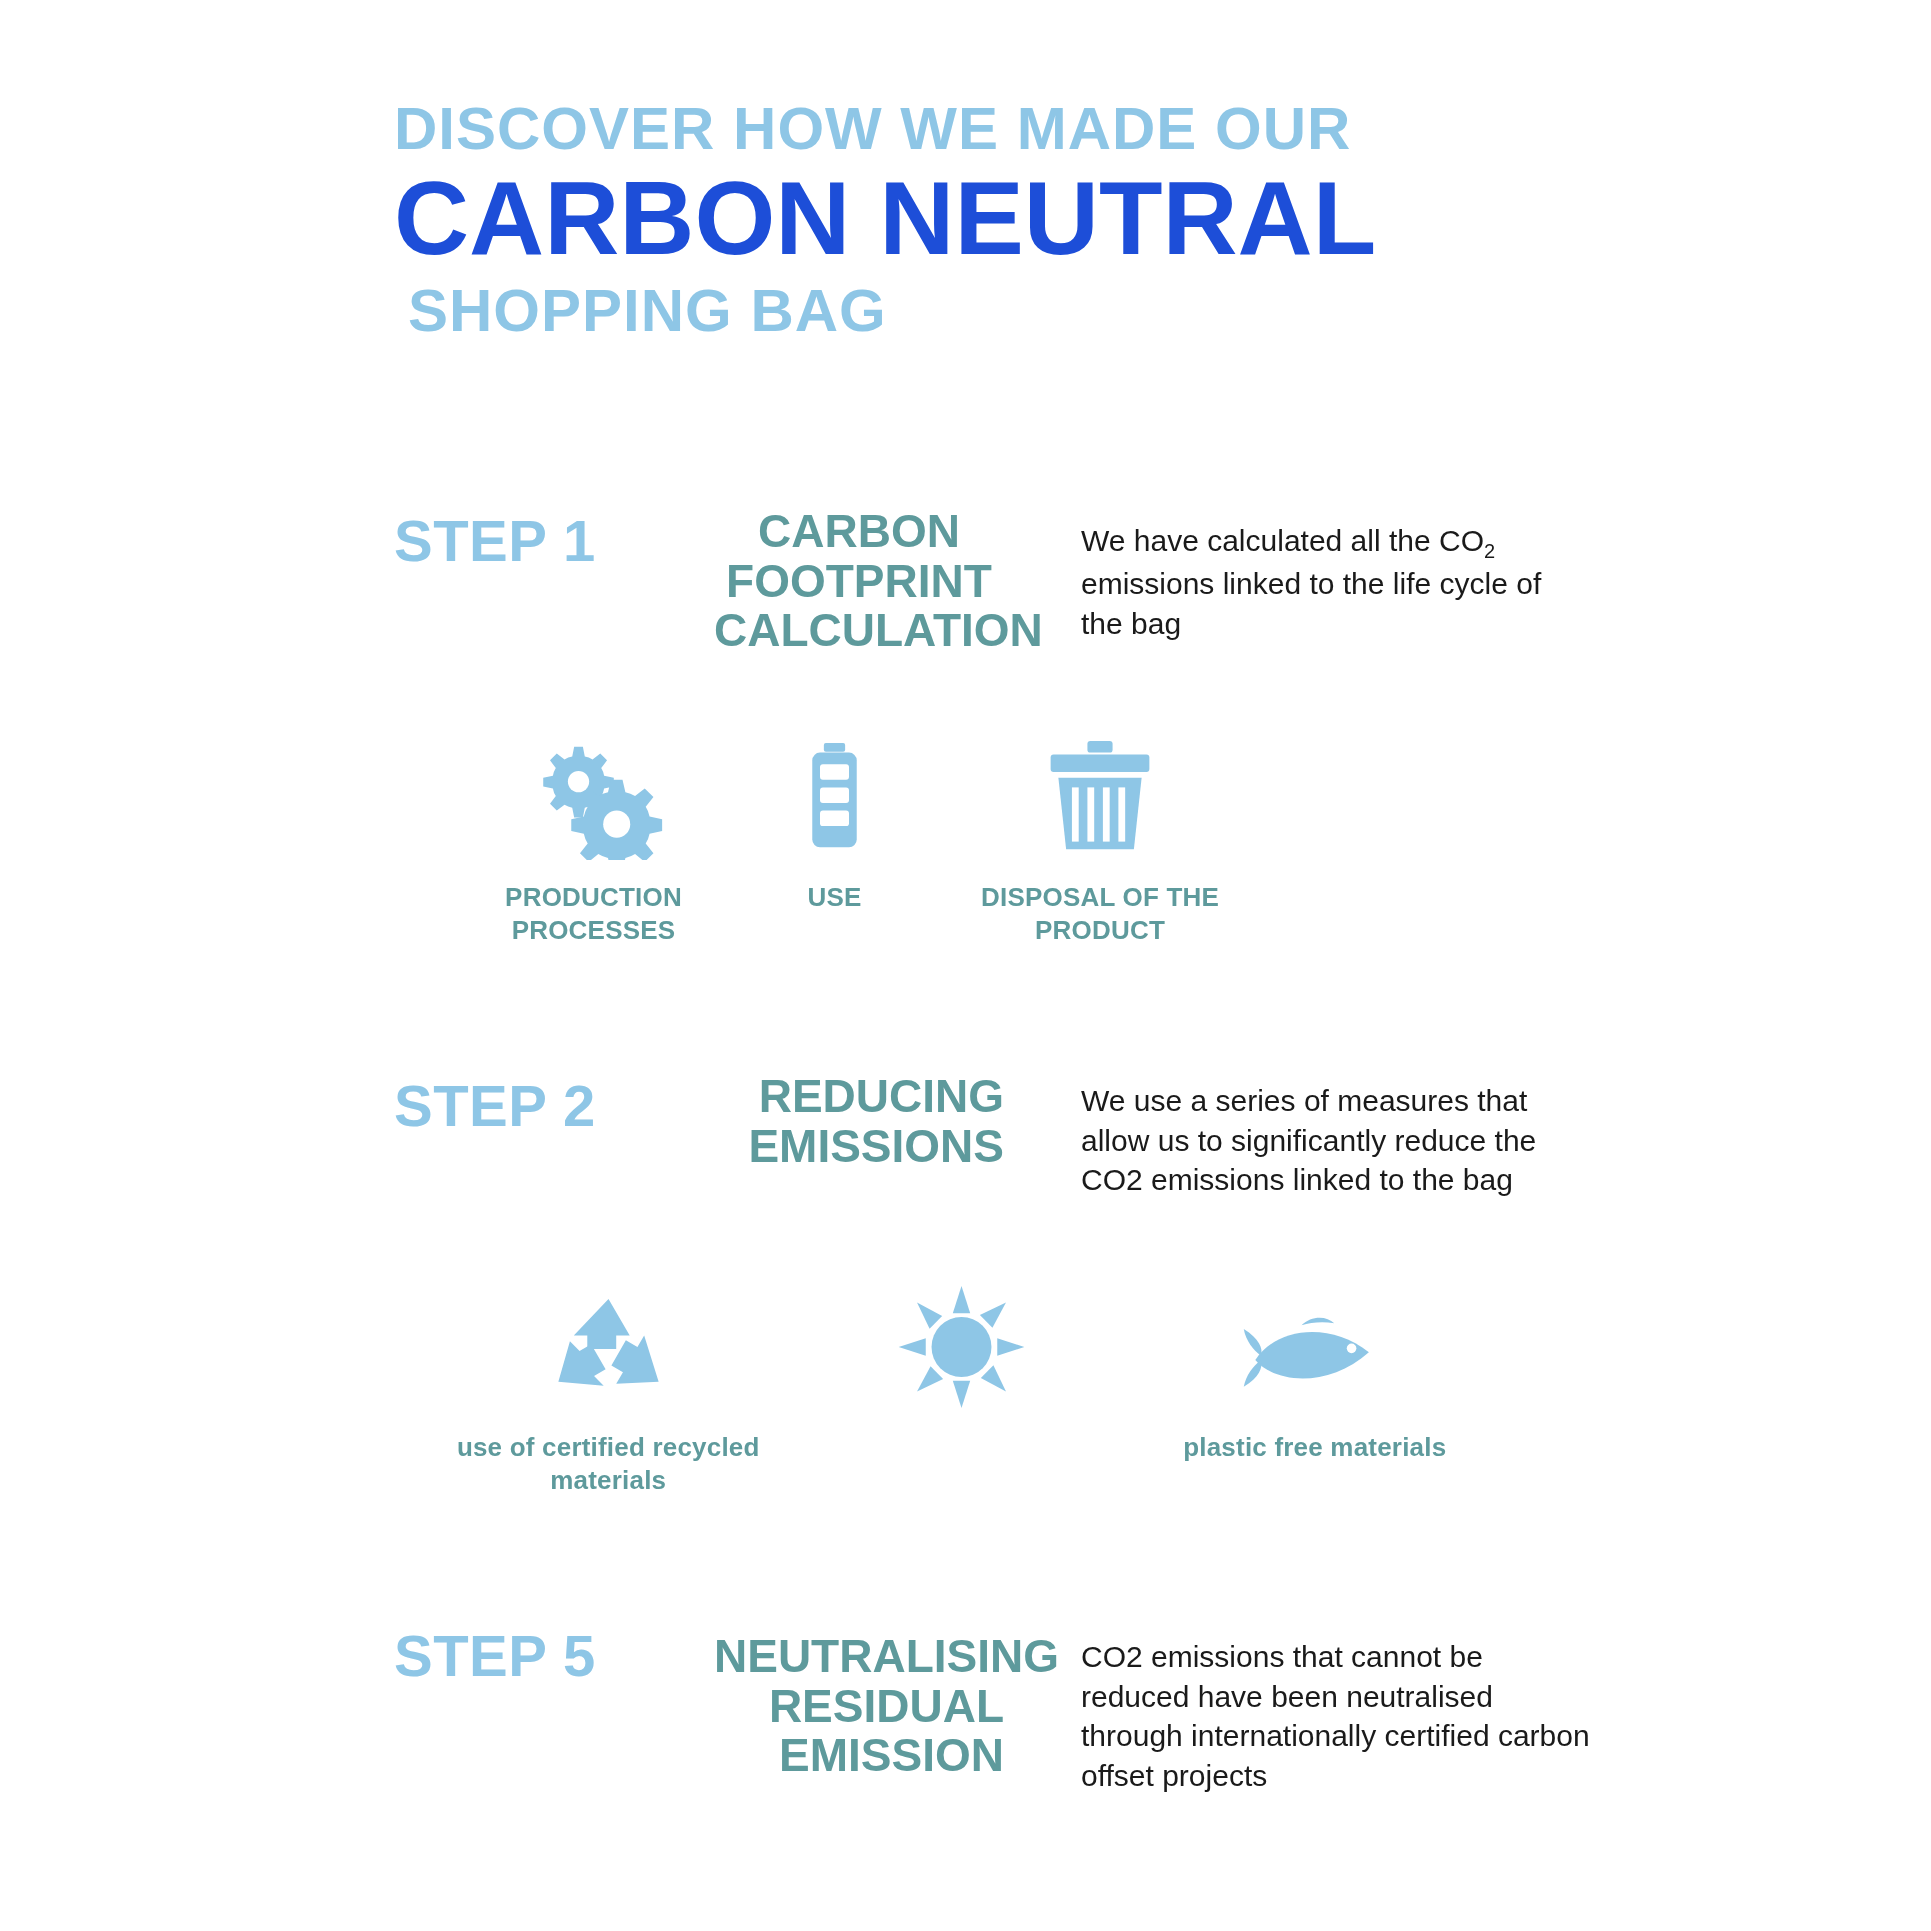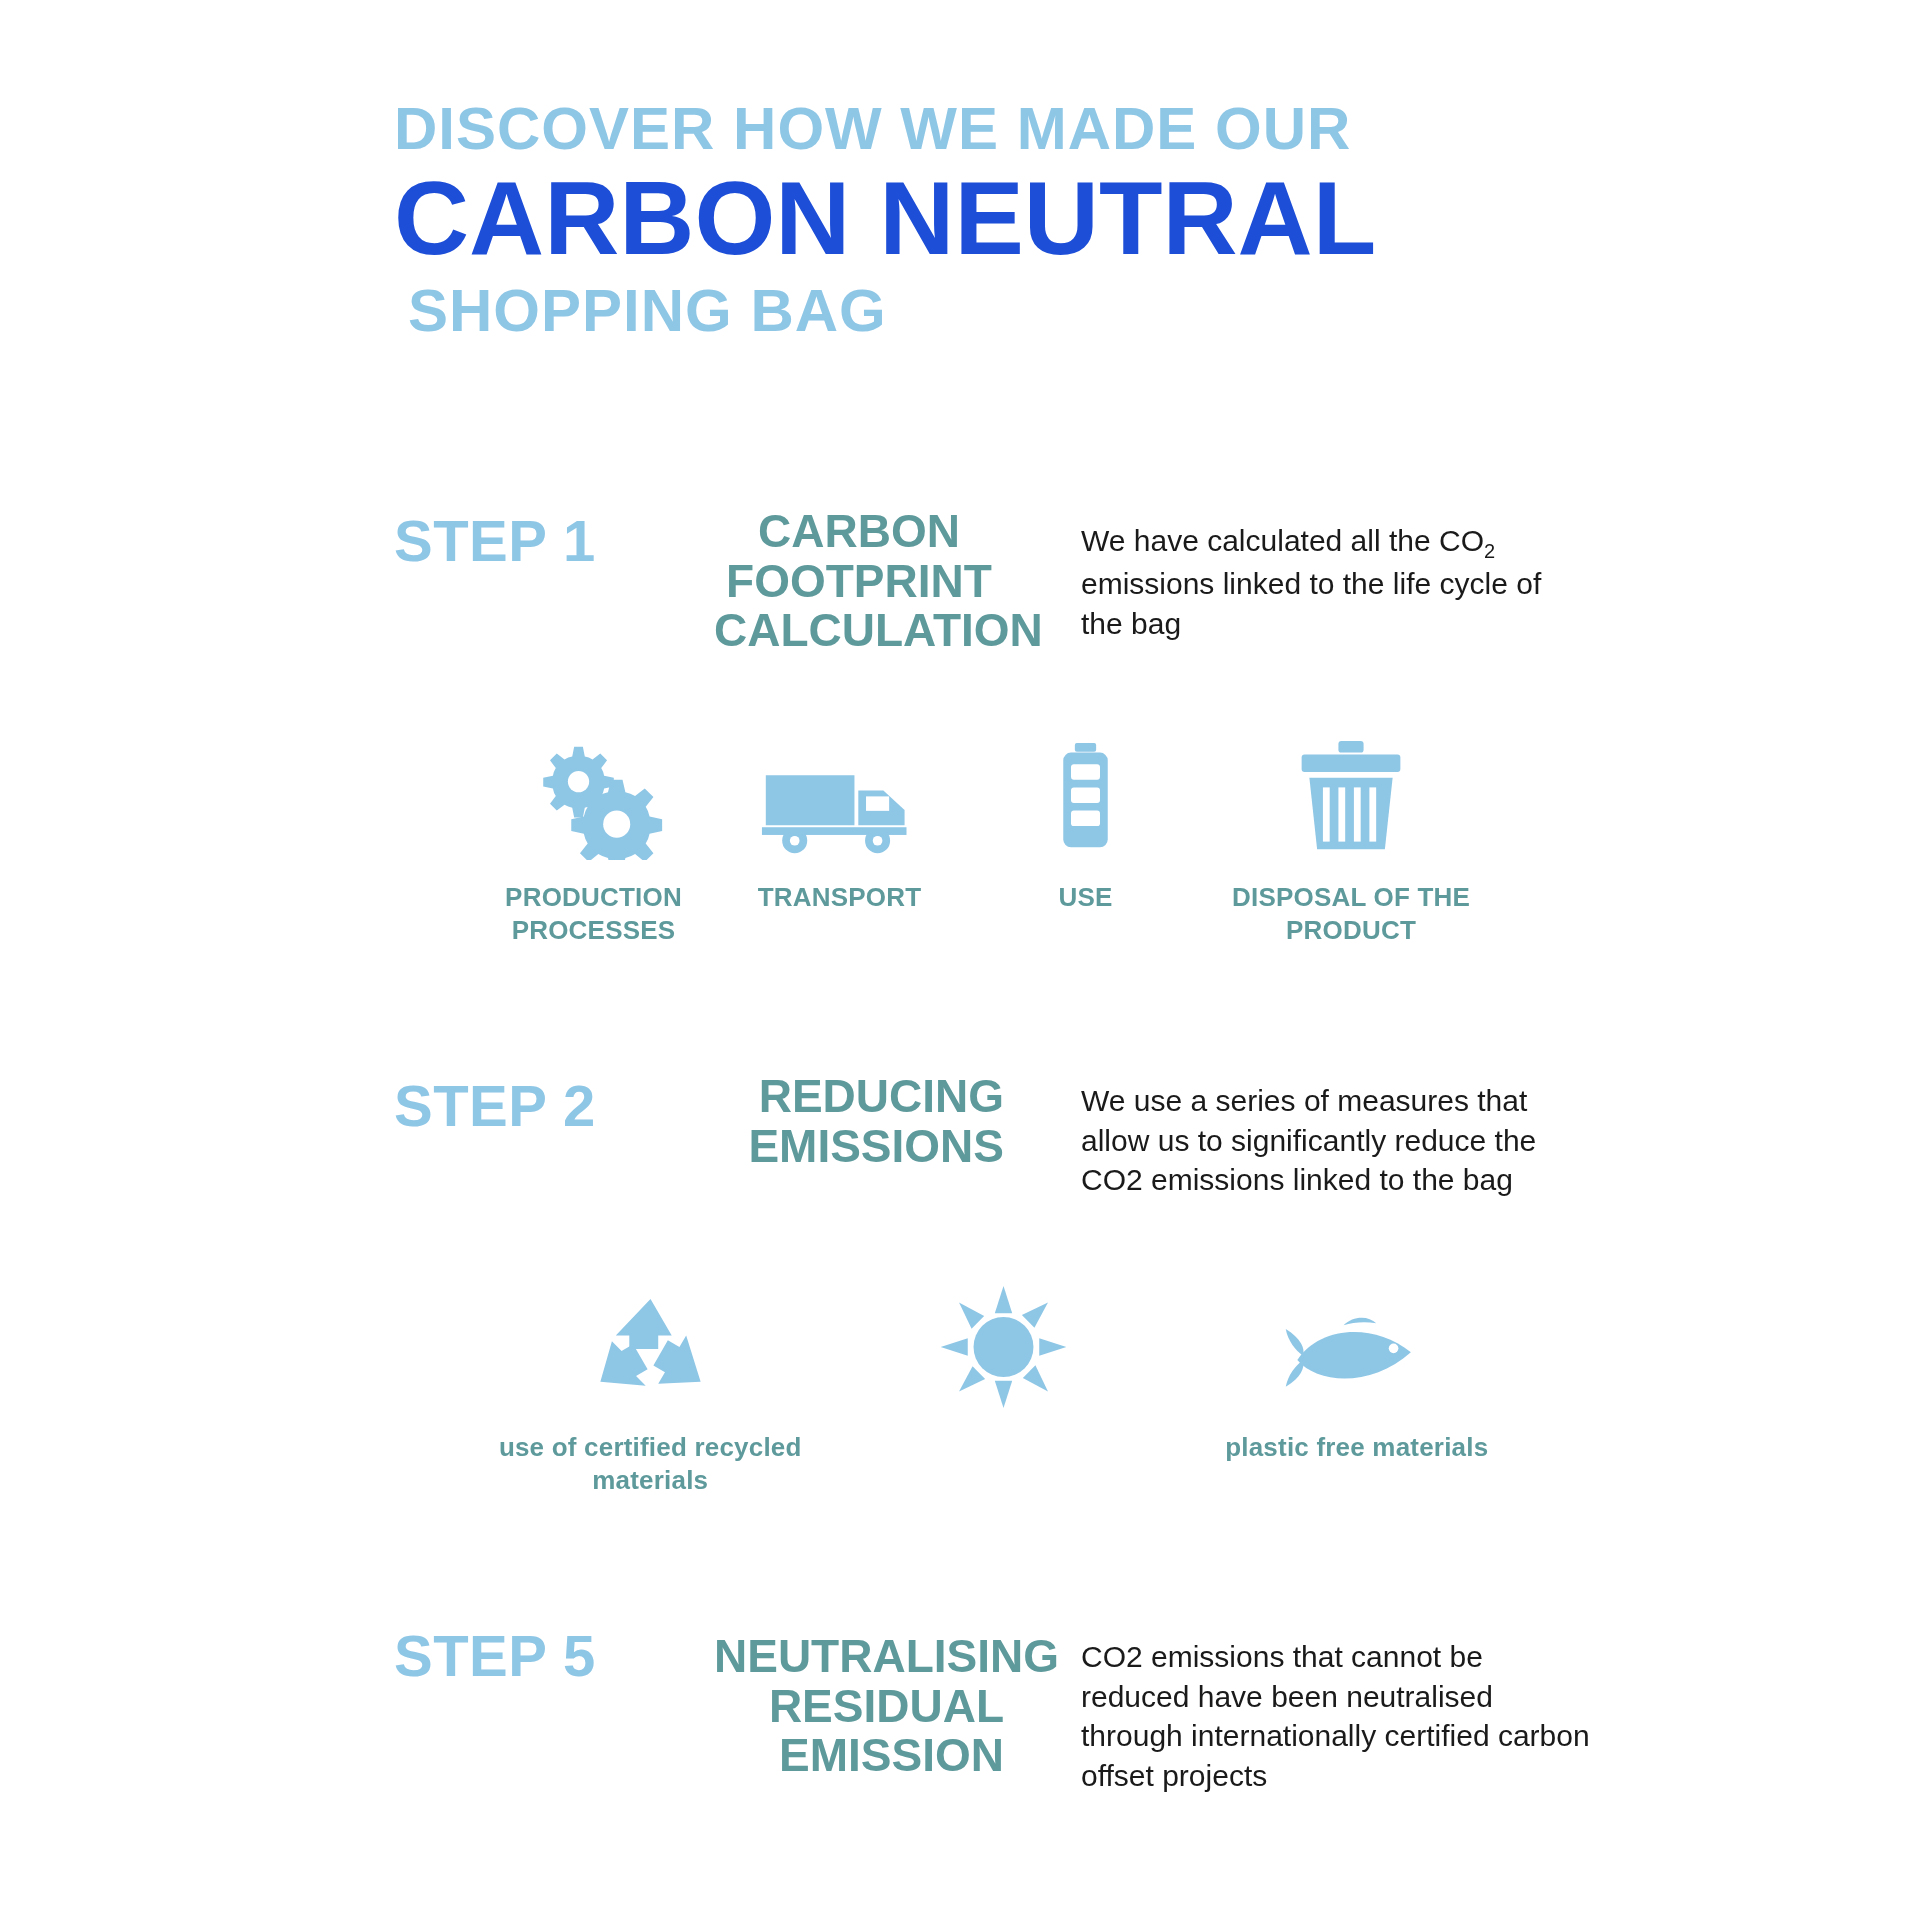--- a/index.html
+++ b/index.html
@@ -142,37 +142,20 @@
               <path d="M55 8 l9 0 2 10 a22 22 0 0 1 8 3 l8-6 7 7 -6 8 a22 22 0 0 1 3 8 l10 2 0 9 -10 2 a22 22 0 0 1 -3 8 l6 8 -7 7 -8-6 a22 22 0 0 1 -8 3 l-2 10 -9 0 -2-10 a22 22 0 0 1 -8-3 l-8 6 -7-7 6-8 a22 22 0 0 1 -3-8 l-10-2 0-9 10-2 a22 22 0 0 1 3-8 l-6-8 7-7 8 6 a22 22 0 0 1 8-3 z"></path>
               <circle cx="59.5" cy="44" r="11" fill="#ffffff"></circle>
               <path d="M93 42 l12 0 3 13 a28 28 0 0 1 10 4 l10-8 9 9 -8 10 a28 28 0 0 1 4 10 l13 3 0 12 -13 3 a28 28 0 0 1 -4 10 l8 10 -9 9 -10-8 a28 28 0 0 1 -10 4 l-3 13 -12 0 -3-13 a28 28 0 0 1 -10-4 l-10 8 -9-9 8-10 a28 28 0 0 1 -4-10 l-13-3 0-12 13-3 a28 28 0 0 1 4-10 l-8-10 9-9 10 8 a28 28 0 0 1 10-4 z"></path>
               <circle cx="99" cy="88" r="14" fill="#ffffff"></circle>
             </g>
           </svg>
         </div>
         <div class="icon-caption upper">PRODUCTION PROCESSES</div>
       </div>
 
-      <div class="icon-item" style="width:251px;">
-        <div class="icon-glyph">
-          <svg width="164" height="106" viewBox="0 0 170 110" aria-hidden="true">
-            <g fill="#8ec6e6">
-              <path d="M8 22 h92 v52 h-92 z"></path>
-              <path d="M104 38 h26 l22 20 v16 h-48 z"></path>
-              <rect x="112" y="44" width="24" height="15" fill="#ffffff"></rect>
-              <rect x="4" y="76" width="150" height="8"></rect>
-              <circle cx="38" cy="90" r="13"></circle>
-              <circle cx="38" cy="90" r="5" fill="#ffffff"></circle>
-              <circle cx="124" cy="90" r="13"></circle>
-              <circle cx="124" cy="90" r="5" fill="#ffffff"></circle>
-            </g>
-          </svg>
-        </div>
-        <div class="icon-caption upper">TRANSPORT</div>
-      </div>
 
       <div class="icon-item" style="width:241px;">
         <div class="icon-glyph">
           <svg width="87" height="121" viewBox="0 0 90 125" aria-hidden="true">
             <g fill="#8ec6e6">
               <rect x="34" y="4" width="22" height="9" rx="2"></rect>
               <rect x="22" y="14" width="46" height="98" rx="8"></rect>
               <rect x="30" y="26" width="30" height="16" rx="3" fill="#ffffff"></rect>
               <rect x="30" y="50" width="30" height="16" rx="3" fill="#ffffff"></rect>
               <rect x="30" y="74" width="30" height="16" rx="3" fill="#ffffff"></rect>
@@ -202,21 +185,21 @@
       </div>
 
     </div>
   </div>
 
   <div class="step-block" style="top:0;">
     <div class="step-label" style="top:1072px;">STEP 2</div>
     <div class="step-title" style="left:714px; top:1072px;">REDUCING EMISSIONS</div>
     <div class="step-desc" style="left:1081px; top:1081px;">We use a series of measures that allow us to significantly reduce the CO2 emissions linked to the bag</div>
 
-    <div class="icon-row" style="left:492px; top:1284px; width:1023px;gap:13px;">
+    <div class="icon-row" style="left:450px; top:1284px; width:1023px;gap:13px;">
 
       <div class="icon-item" style="width:319px;">
         <div class="icon-glyph">
           <svg width="135" height="121" viewBox="0 0 140 125" aria-hidden="true">
             <g fill="#8ec6e6">
               <path d="M70 10 l22 38 -14 0 0 14 -30 0 0-14 -14 0 z"></path>
               <path d="M18 96 l12-42 10 10 12-7 15 26 -12 7 10 10 z"></path>
               <path d="M122 96 l-44 2 7-12 -12-7 15-26 12 7 7-12 z"></path>
             </g>
           </svg>

